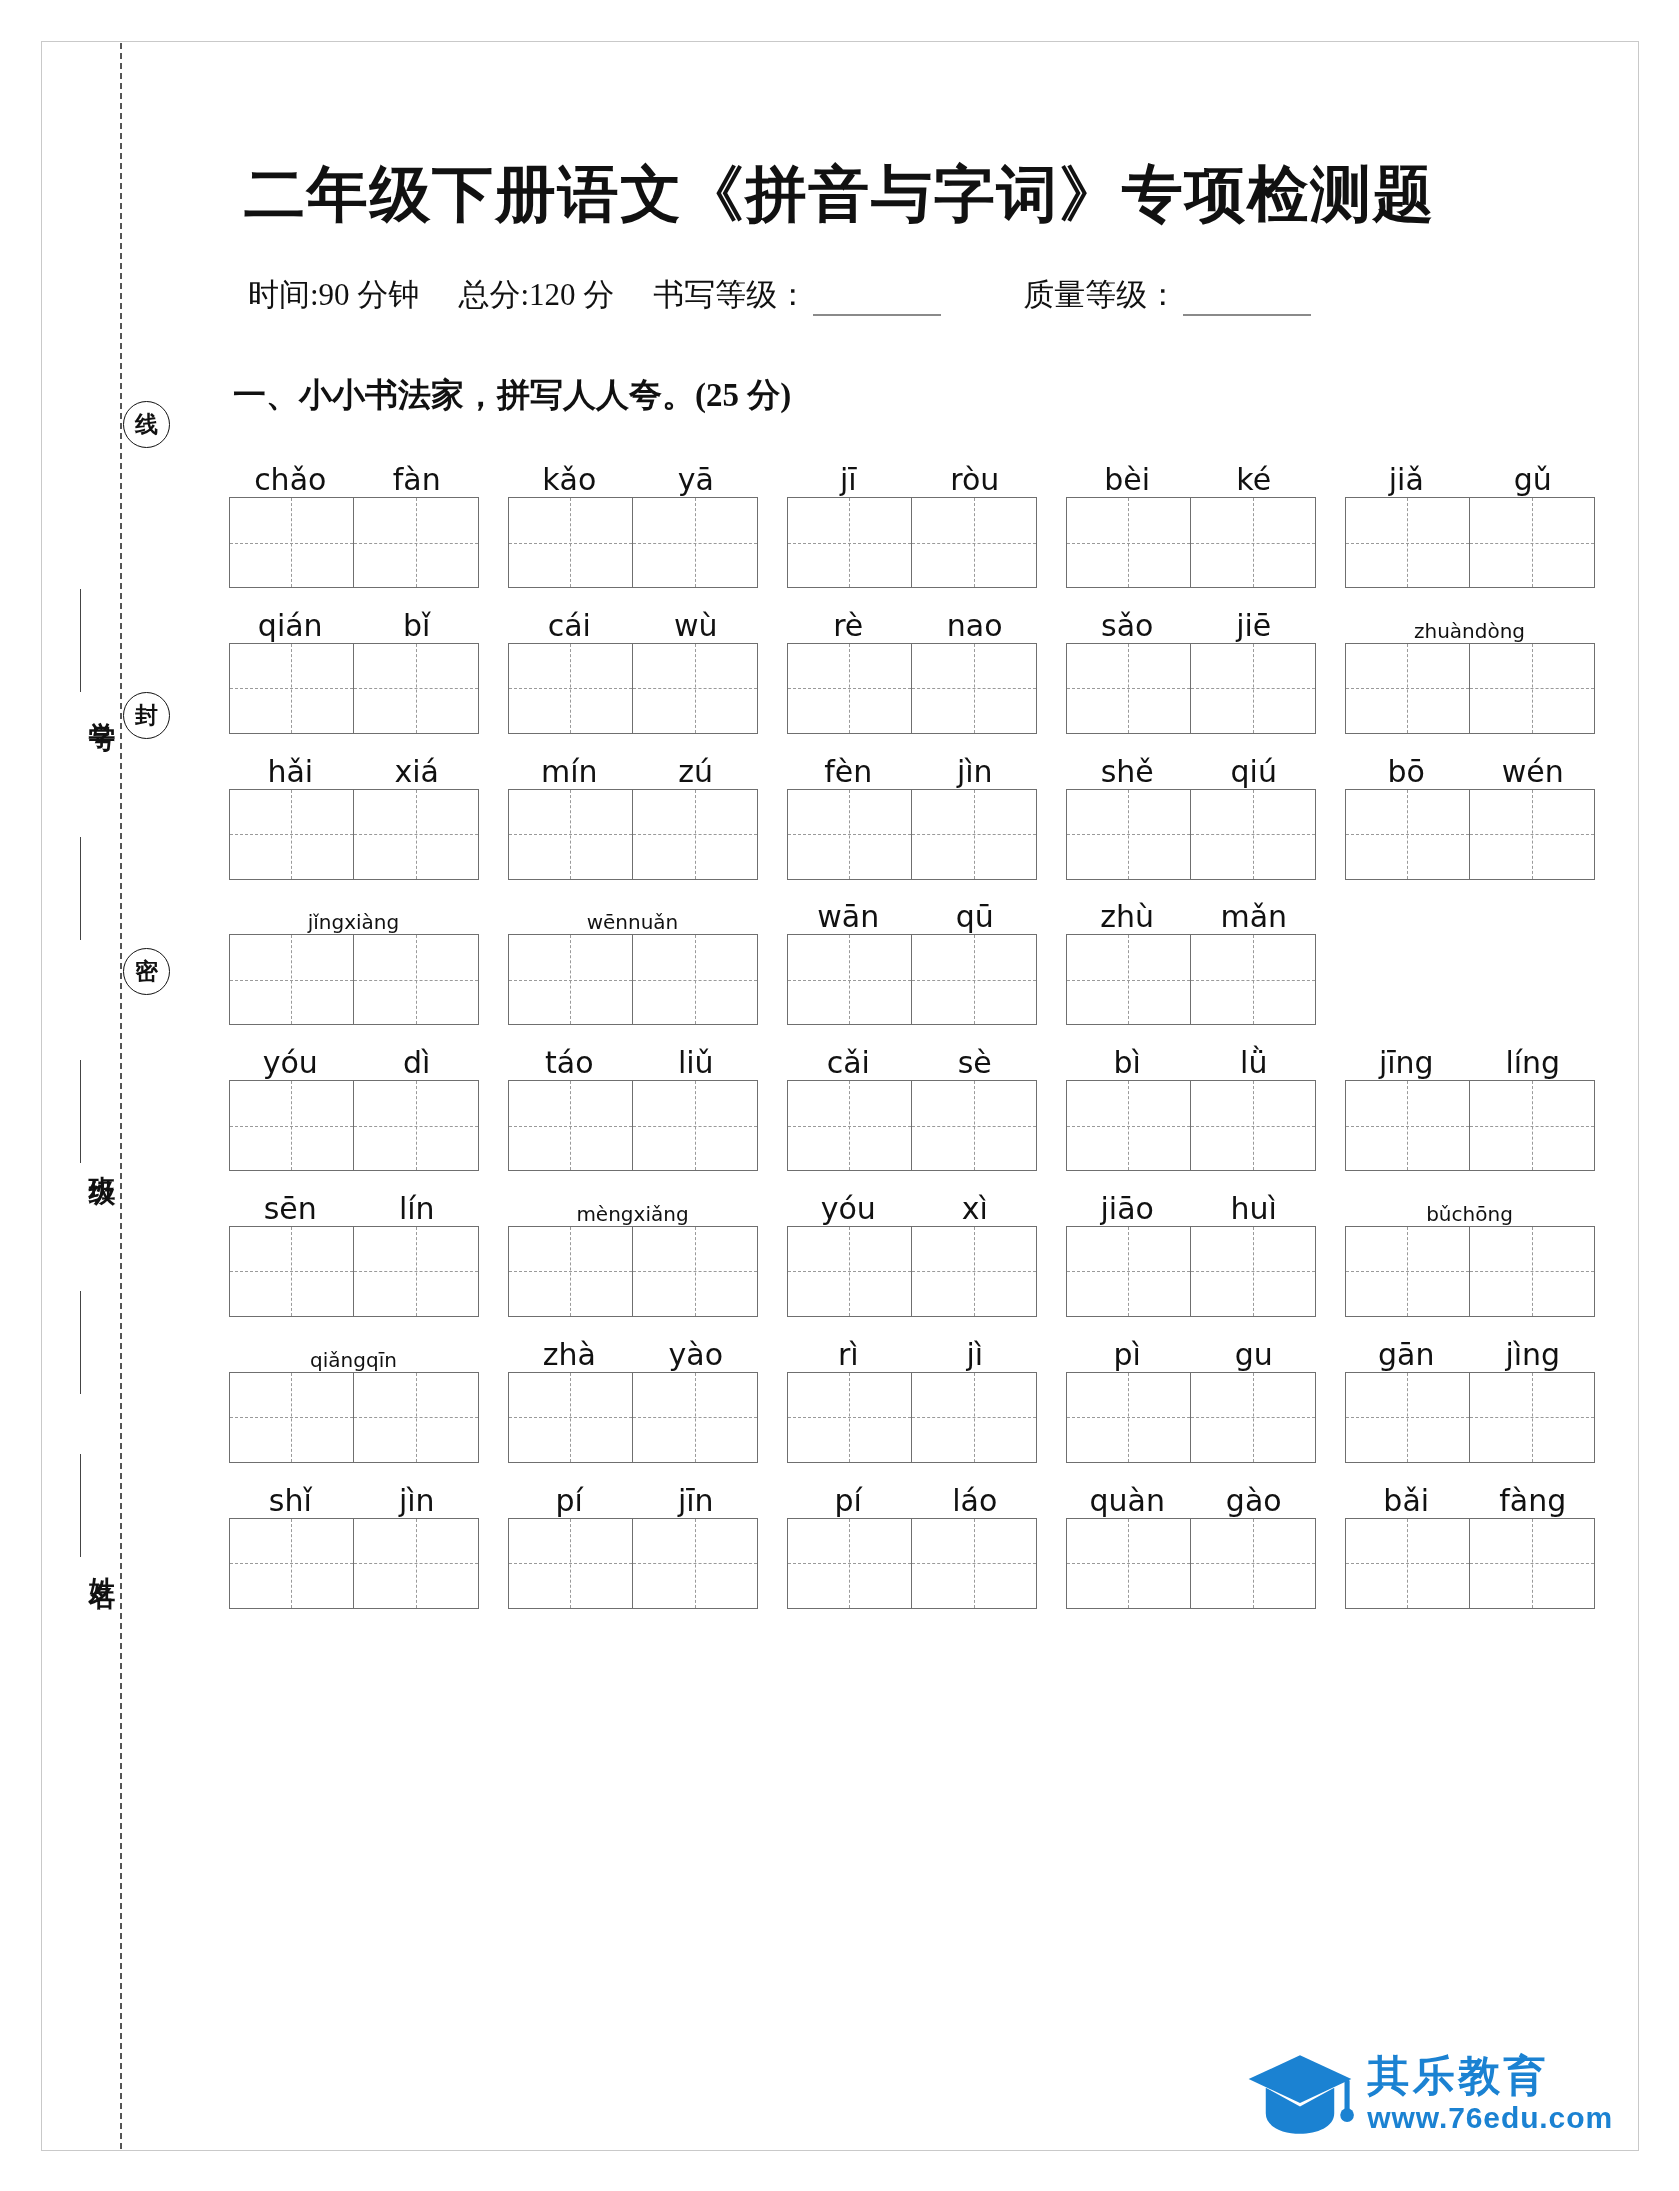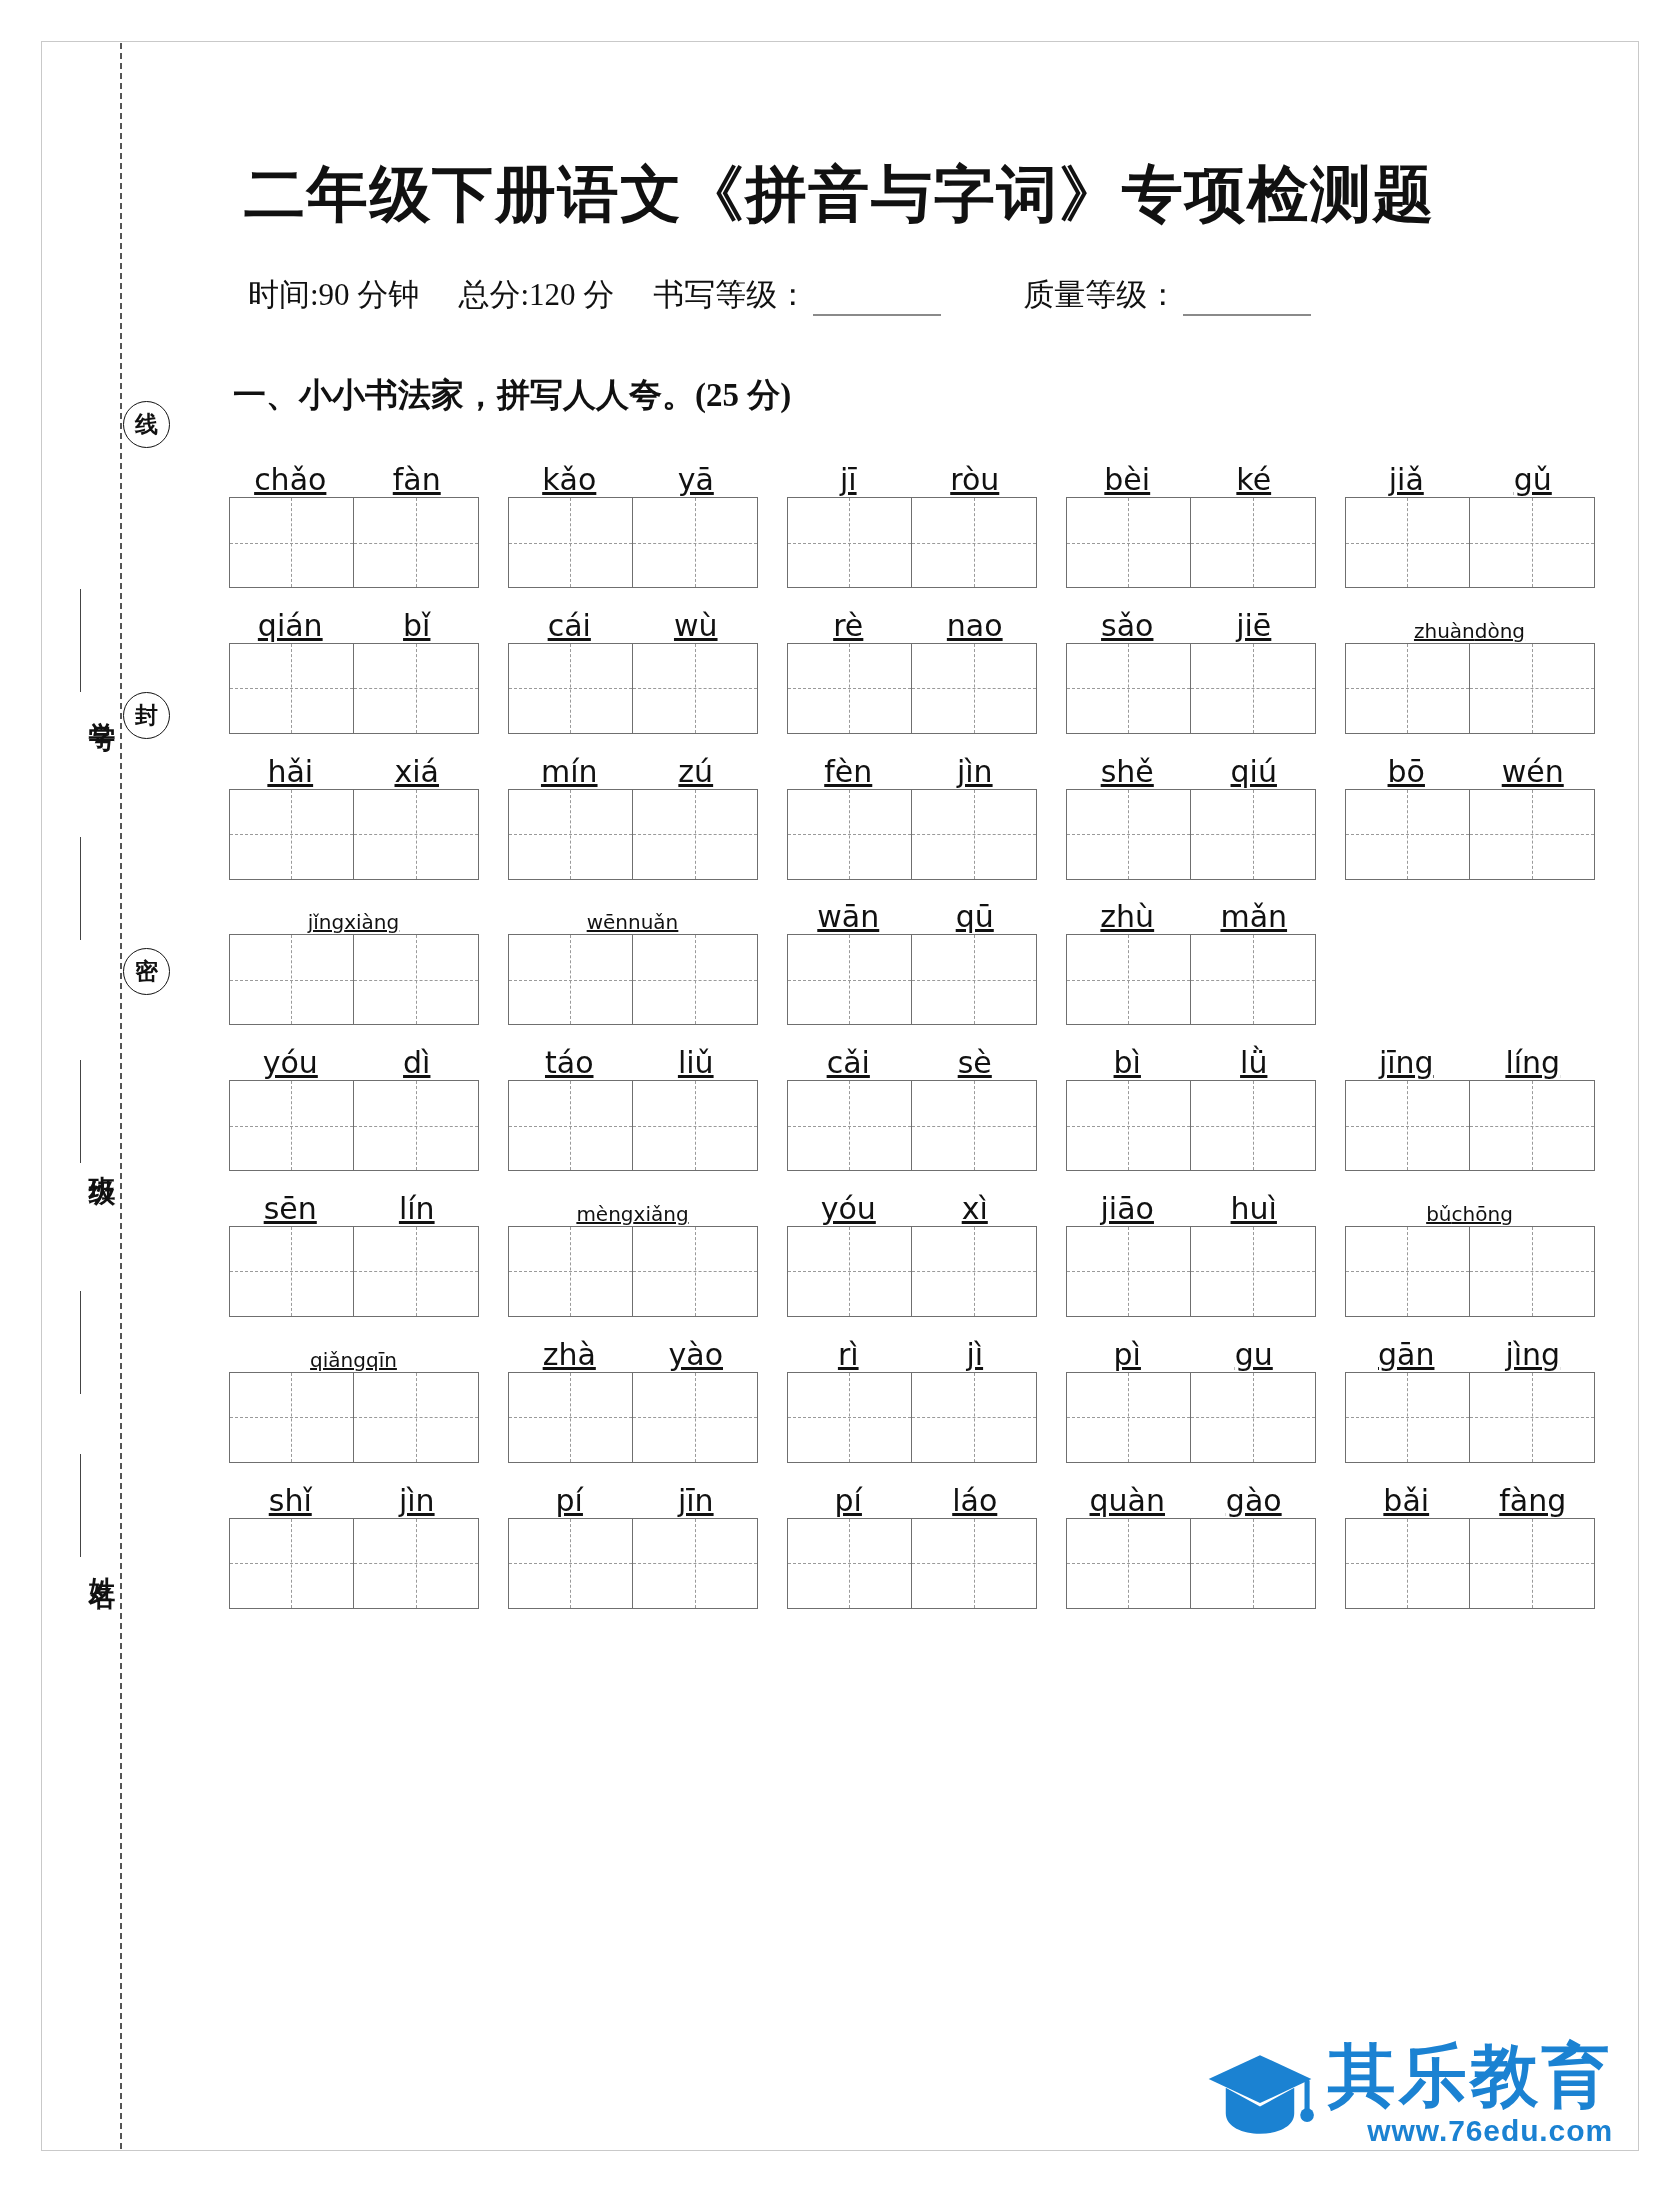--- a/index.html
+++ b/index.html
@@ -52,21 +52,21 @@
   .inforow .seg{margin-right:39px;display:flex;align-items:flex-end;}
   .blank-line{display:inline-block;width:128px;border-bottom:2.6px solid #8a8a8a;height:3.4px;margin-left:5.1px;}
   .section-title{
     margin:57px 0 0 19px;font-size:33px;font-weight:700;white-space:nowrap;
     font-family:"Liberation Serif","DejaVu Serif",serif;
   }
 
   
   .rows{margin:31px 0 0 0;}
   .grid-row{display:flex;justify-content:flex-start;margin-bottom:6.8px;}
-  .word-group{width:279px;display:flex;flex-direction:column;align-items:center;text-decoration:underline;}
+  .word-group{width:279px;display:flex;flex-direction:column;align-items:center;}
   .pinyin{
     display:flex;justify-content:center;align-items:flex-end;
     height:48px;width:253px;
     font-family:"DejaVu Sans","Liberation Sans",sans-serif;
     font-size:30px;letter-spacing:0px;color:#111;white-space:nowrap;
   }
   .pinyin.tight{font-size:20px;}
   .pinyin span{
     display:inline-block;width:127px;text-align:center;
   }
@@ -88,21 +88,21 @@
   }
 
   
   .watermark{
     position:absolute;right:67px;bottom:51px;display:flex;align-items:center;
     height:94px;
   }
   .wm-logo{width:110px;height:89px;margin-right:12px;}
   .wm-text{display:flex;flex-direction:column;line-height:1;}
   .wm-title{
-    font-size:68px;font-weight:700;color:#1b82d2;letter-spacing:3.4px;
+    font-size:42px;font-weight:700;color:#1b82d2;letter-spacing:3.4px;
     font-family:"Liberation Serif","DejaVu Serif",serif;
   }
   .wm-url{
     font-size:30px;font-weight:700;color:#1b82d2;letter-spacing:0.9px;margin-top:6.8px;
     font-family:"Liberation Sans",sans-serif;text-align:right;
   }
 </style>
 </head>
 <body>
 

